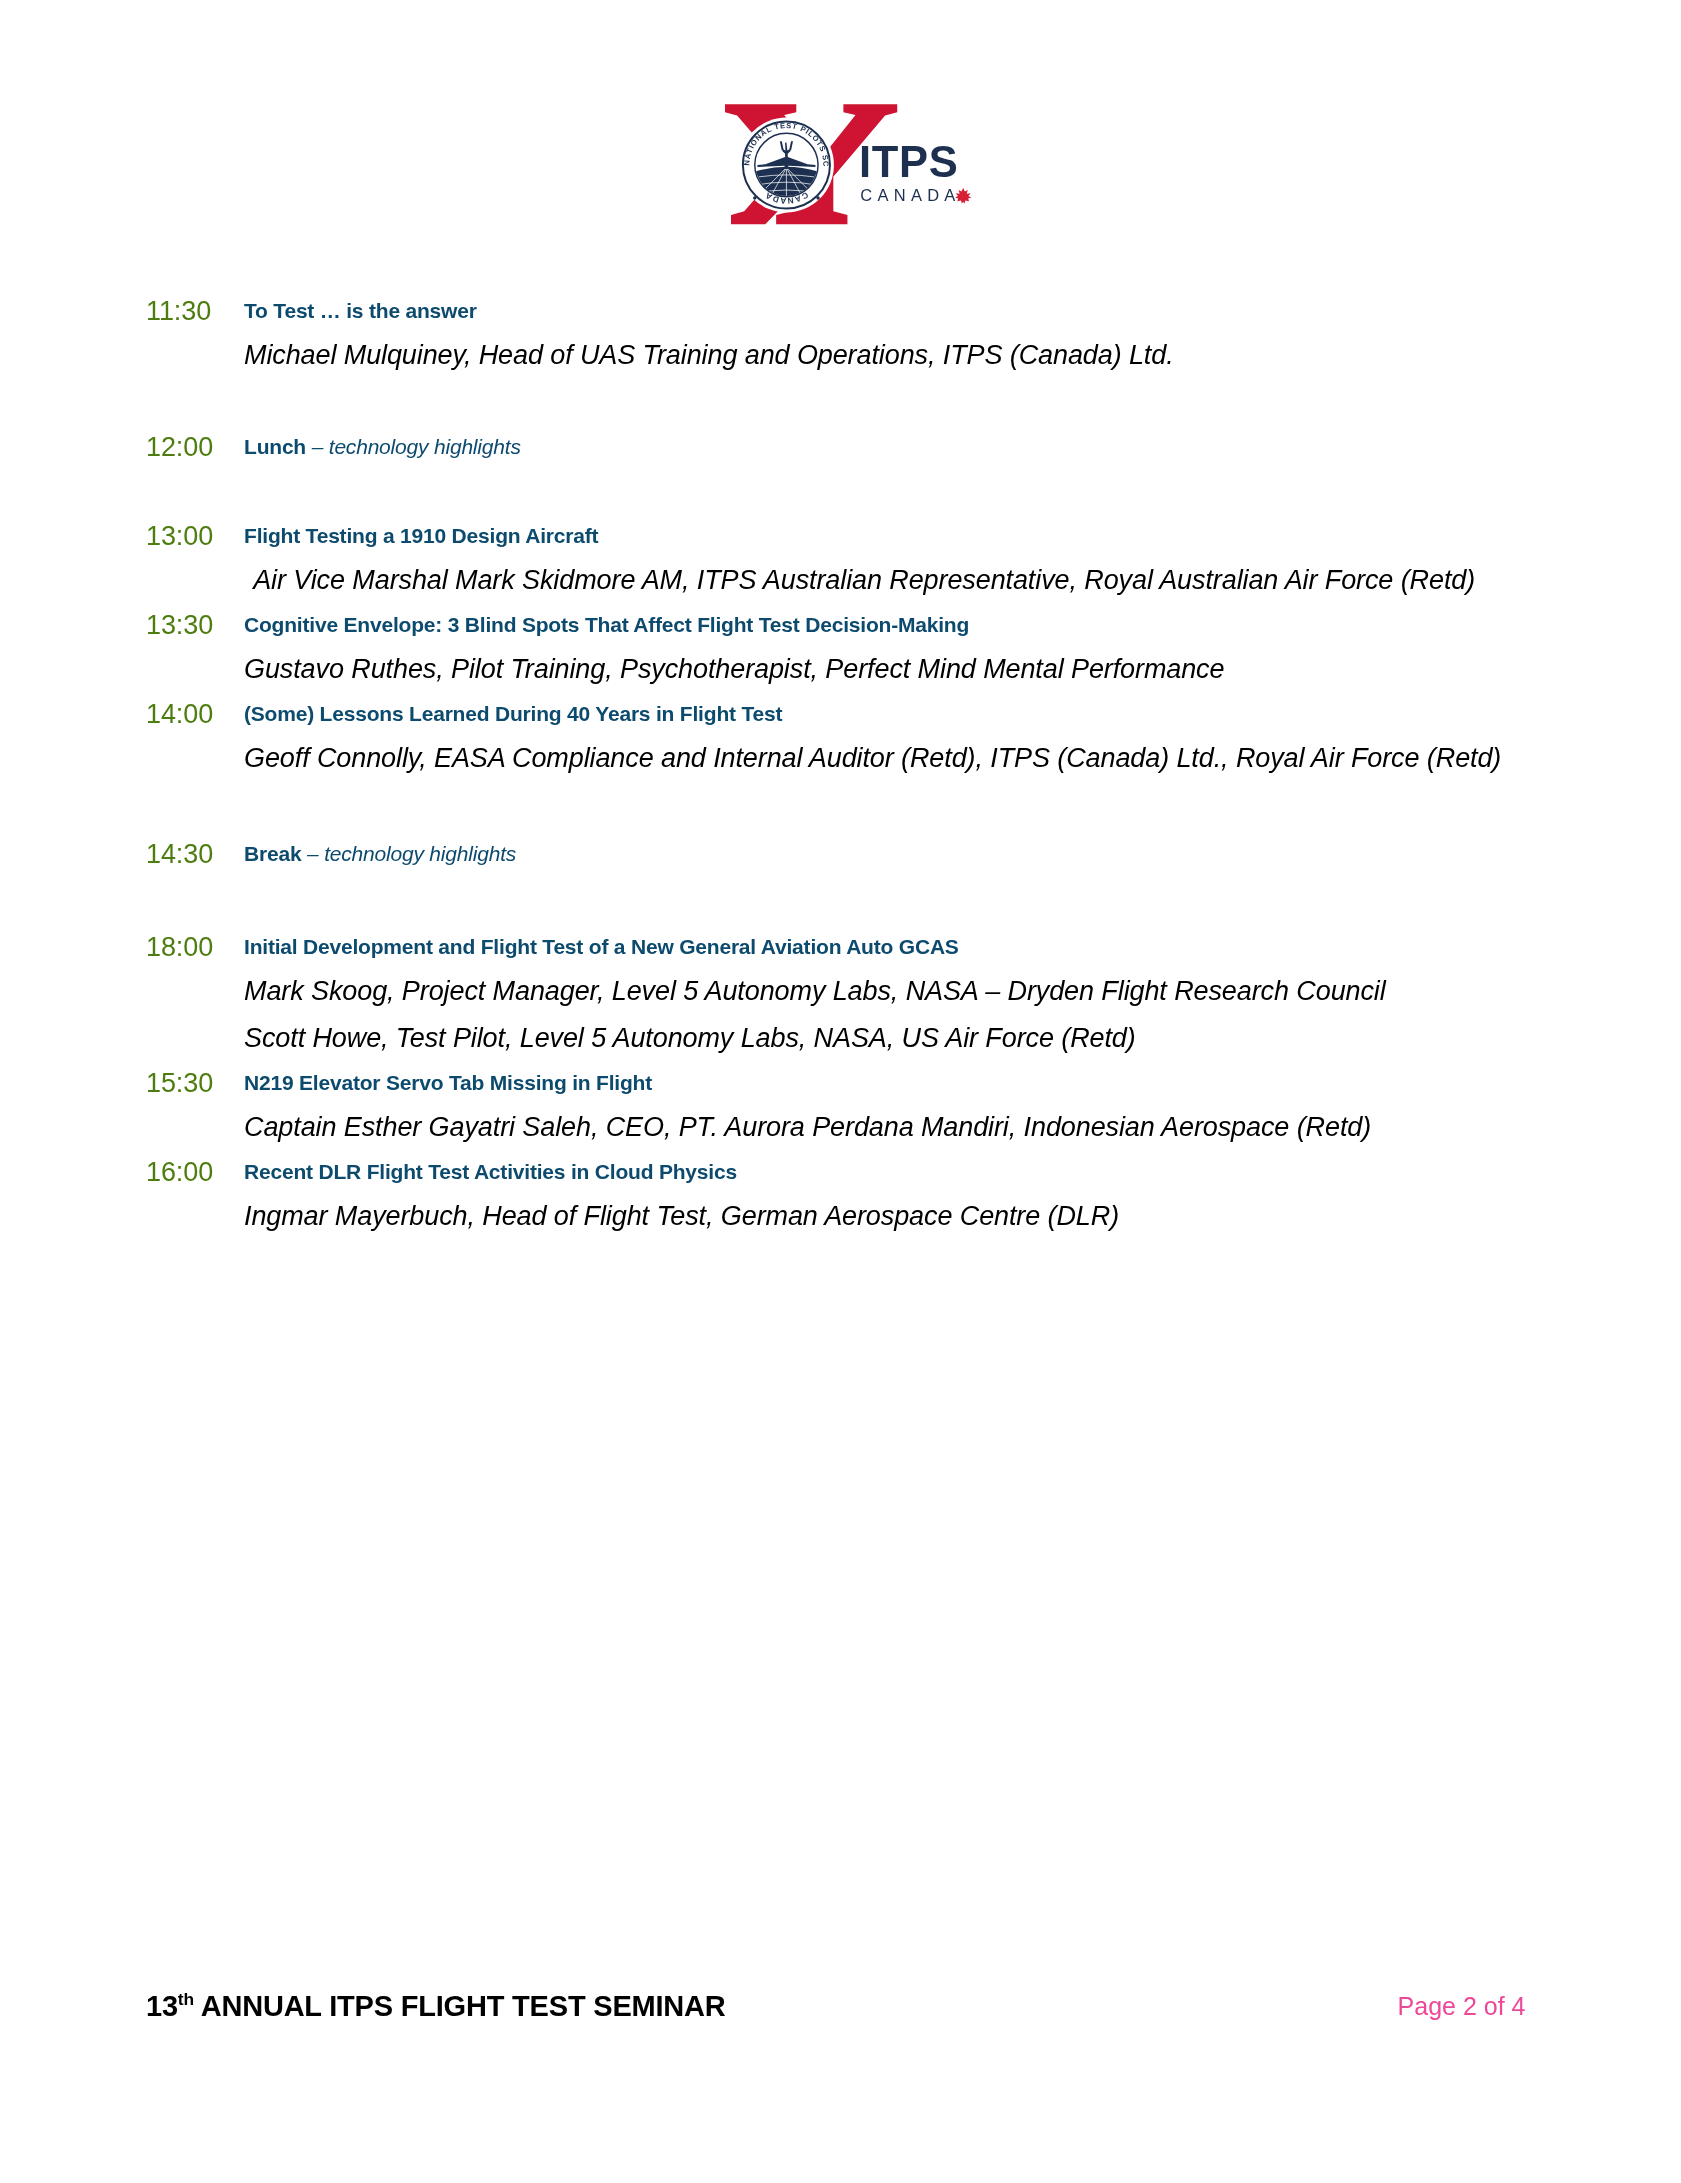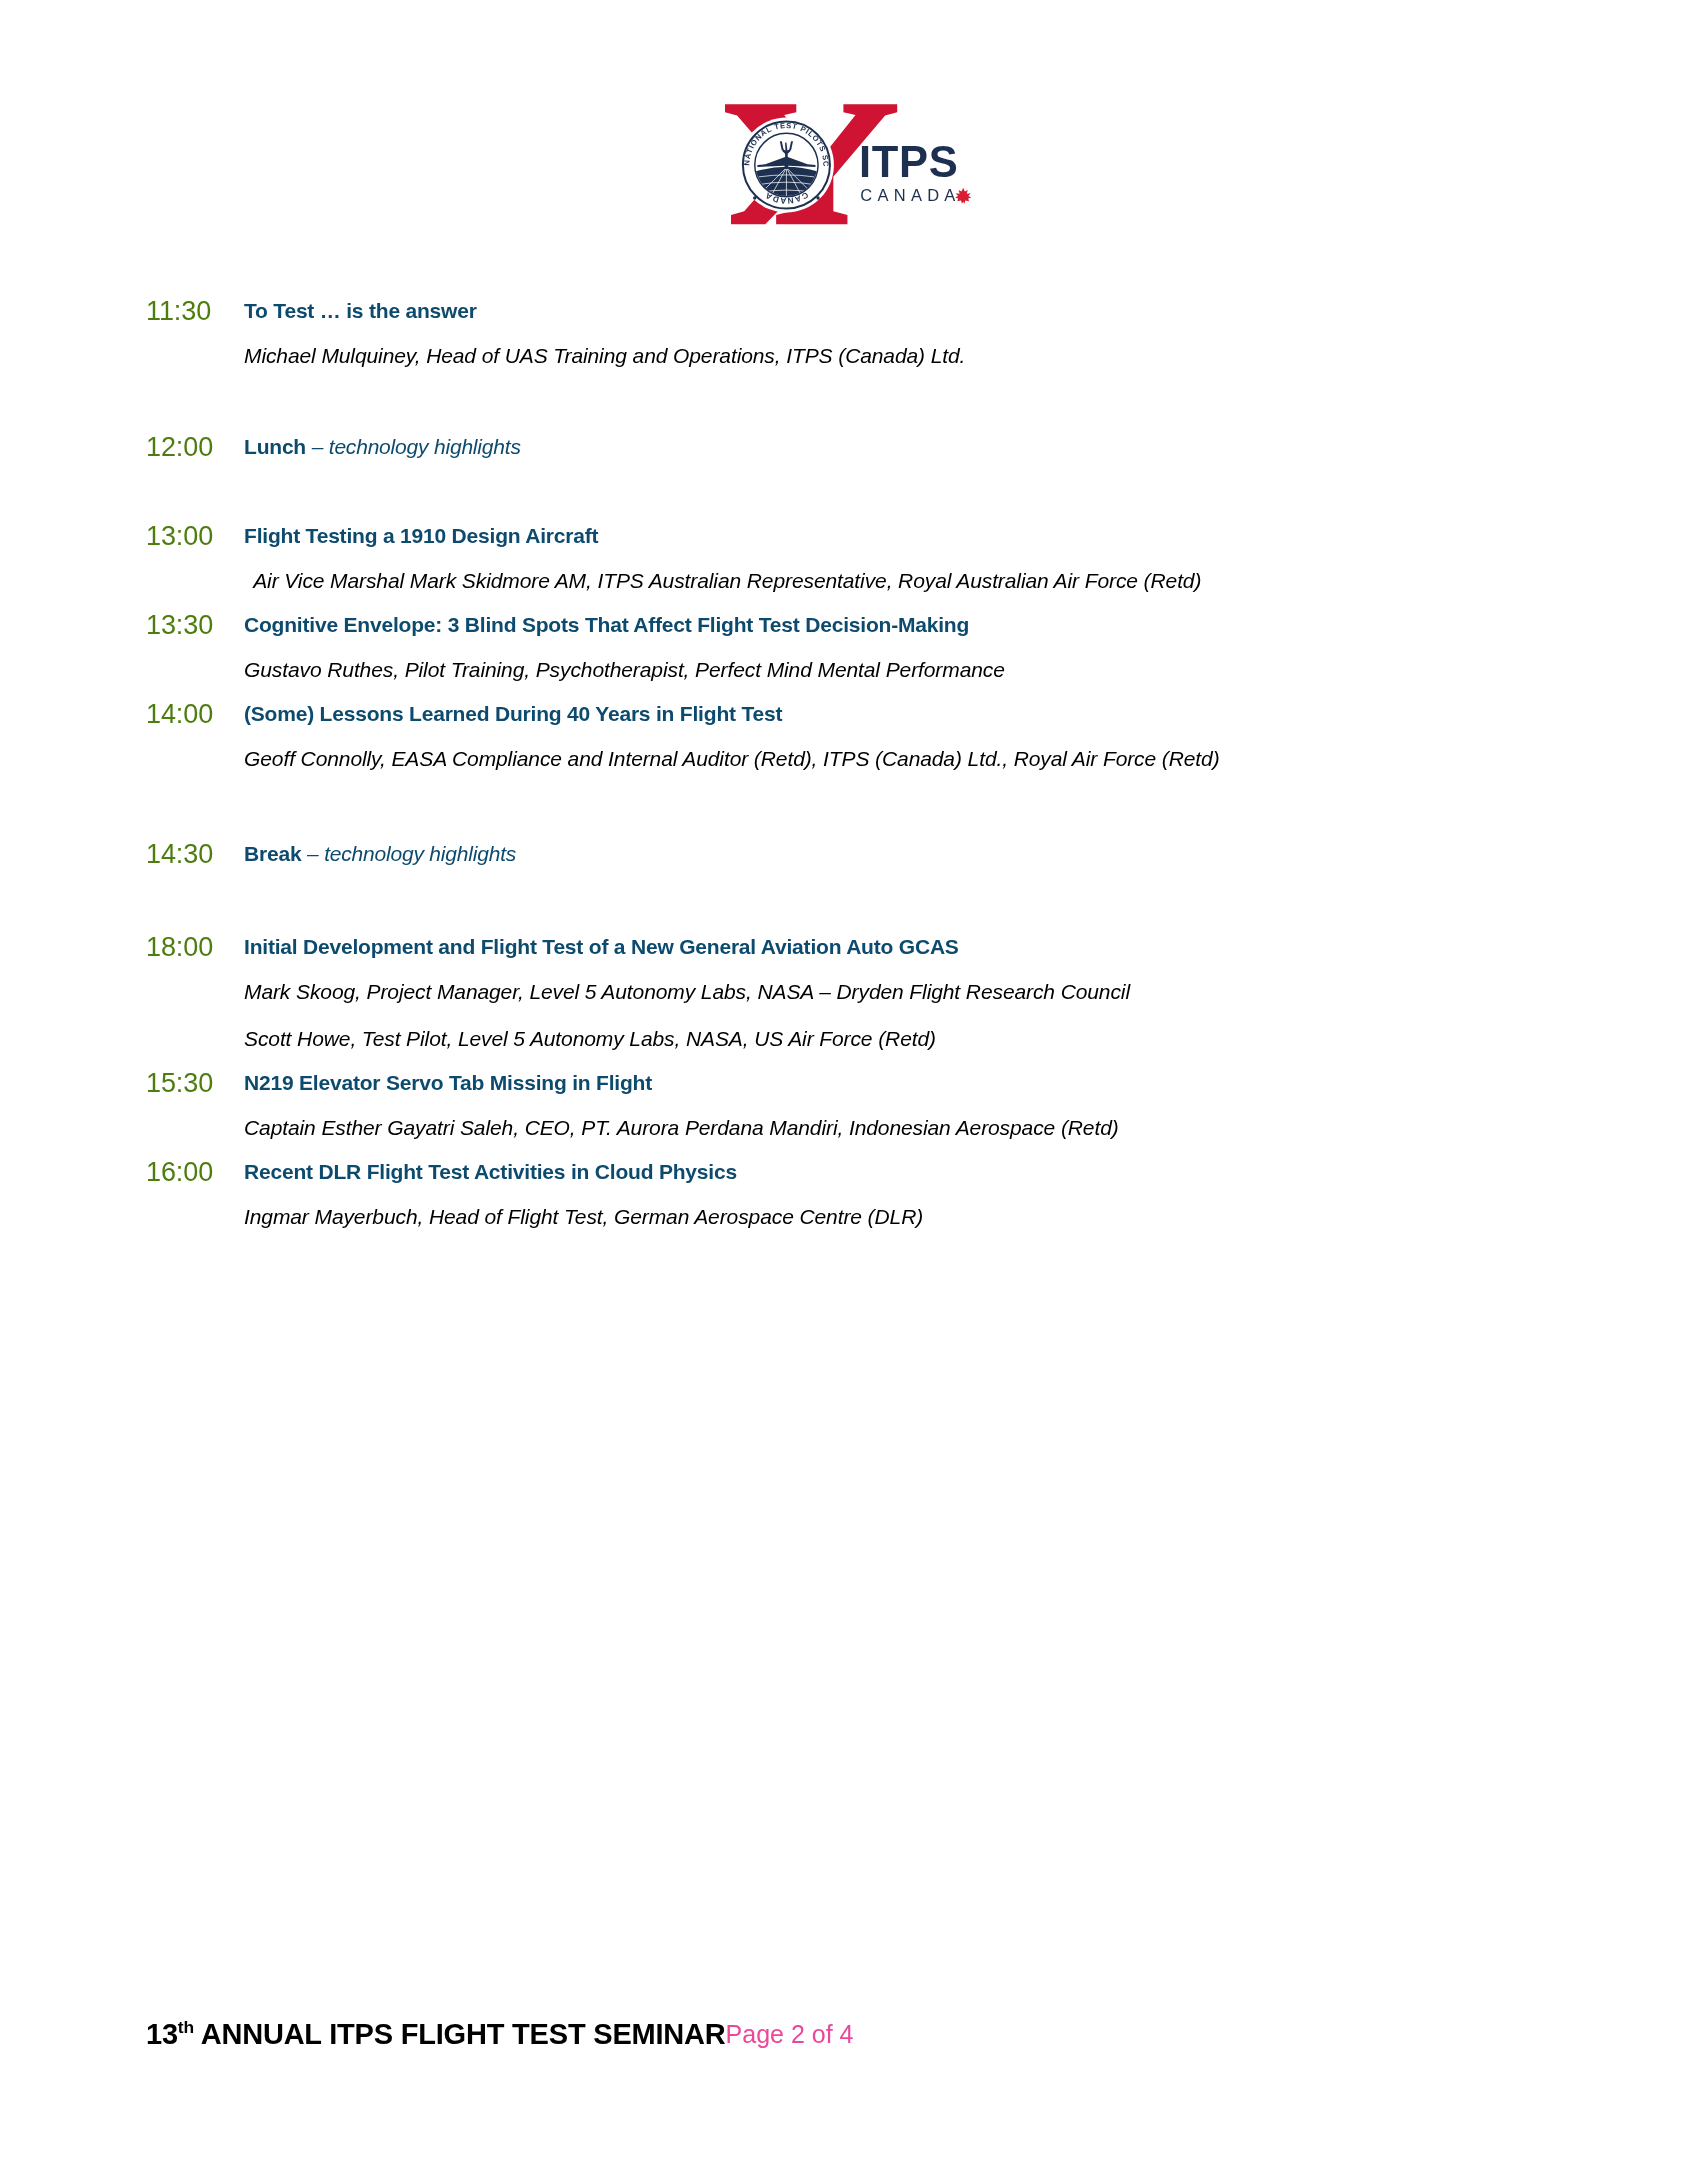--- a/index.html
+++ b/index.html
@@ -76,40 +76,40 @@
   .title .sub {
     font-weight: 400;
     font-style: italic;
   }
   .title .dash {
     font-weight: 400;
     font-style: italic;
   }
 
   .speaker {
-    font-size: 21px;
+    font-size: 27px;
     line-height: 47px;
     font-style: italic;
     font-weight: 400;
     letter-spacing: -0.1px;
     color: #000;
   }
   .speaker.indent-extra { padding-left: 9.2px; }
   .gap-md { height: 47px; }
   .gap-lg { height: 51px; }
 
   
   .footer {
     position: absolute;
     left: 146px;
     top: 1985px;
     width: 1398px;
     display: flex;
     align-items: flex-start;
-    margin-top: 28px;
+    justify-content: space-between;
   }
   .footer-left {
     font-size: 29px;
     line-height: 42px;
     font-weight: 700;
     letter-spacing: -0.2px;
     color: #000;
   }
   .footer-left sup {
     font-size: 0.60em;

